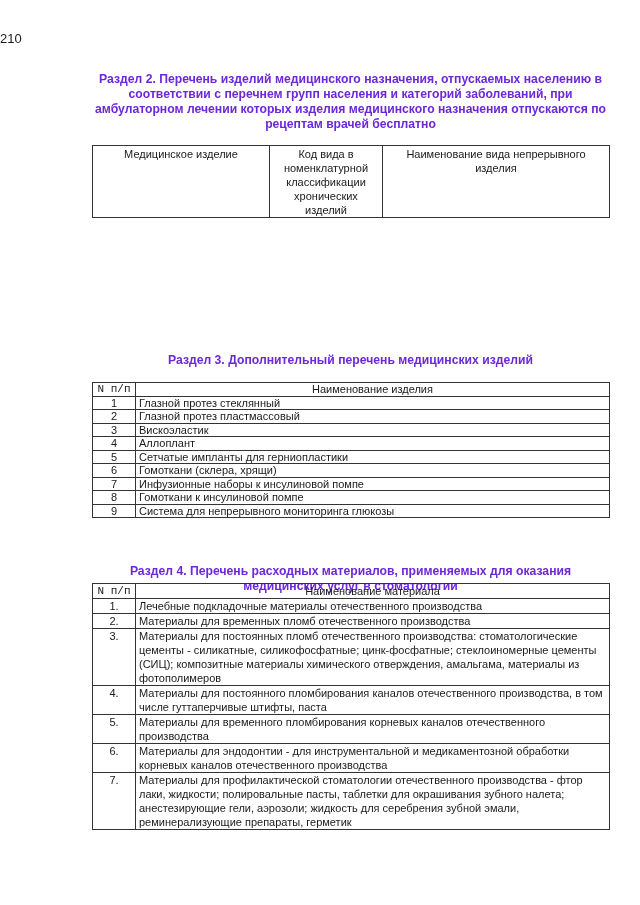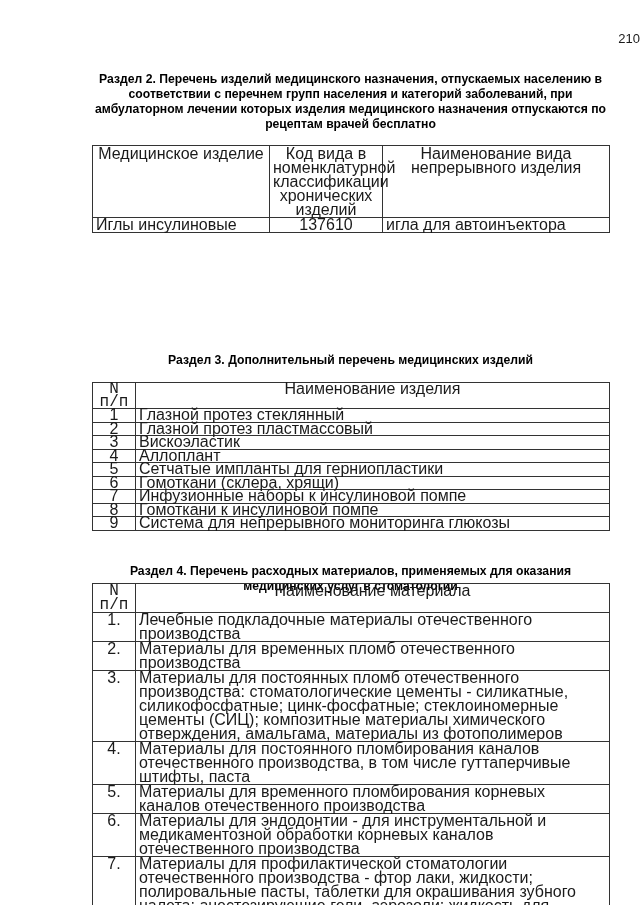--- a/index.html
+++ b/index.html
@@ -1,30 +1,30 @@
 <!DOCTYPE html>
 <html><head>
 <meta charset="utf-8">
 <style>
   html, body { margin: 0; padding: 0; background: #ffffff; }
   body {
     width: 640px; height: 905px; position: relative; overflow: hidden;
     font-family: "Liberation Sans", sans-serif; color: #1a1a1a;
   }
   .page-number {
-    position: absolute; top: 31px; left: 0; width: 640px; text-align: right;
+    position: absolute; top: 31px; left: 0; width: 640px; text-align: left;
     font-size: 13px; line-height: 16px;
   }
   .section-title {
     position: absolute; left: 92px; width: 517px; text-align: center;
-    font-weight: bold; font-size: 12.2px; line-height: 15px; color: #000000;
+    font-weight: bold; font-size: 12.2px; line-height: 15px; color: #6d28d9;
   }
   table {
     position: absolute; left: 92px; width: 518px;
-    border-collapse: collapse; font-size: 16px; line-height: 14px; table-layout: fixed;
+    border-collapse: collapse; font-size: 11px; line-height: 14px; table-layout: fixed;
   }
   td, th {
     border: 1px solid #333; padding: 0 3px; vertical-align: top; font-weight: normal;
   }
   th { text-align: center; }
   .num { text-align: center; }
   #t1 { top: 145px; }
   #t1 th { padding-top: 1px; }
   #t1 .c1 { width: 170px; }
   #t1 .c2 { width: 106px; }
@@ -44,25 +44,20 @@
 
 <table id="t1">
   <thead>
     <tr>
       <th class="c1" style="height:64px;">Медицинское изделие</th>
       <th class="c2">Код вида в номенклатурной классификации хронических изделий</th>
       <th class="c3">Наименование вида непрерывного изделия</th>
     </tr>
   </thead>
   <tbody>
-    <tr class="grey-top">
-      <td>Иглы инсулиновые</td>
-      <td class="num">137610</td>
-      <td>игла для автоинъектора</td>
-    </tr>
   </tbody>
 </table>
 
 <div class="section-title" style="top:353px;">Раздел 3. Дополнительный перечень медицинских изделий</div>
 
 <table id="t2">
   <thead>
     <tr>
       <th class="c1">N п/п</th>
       <th>Наименование изделия</th>

